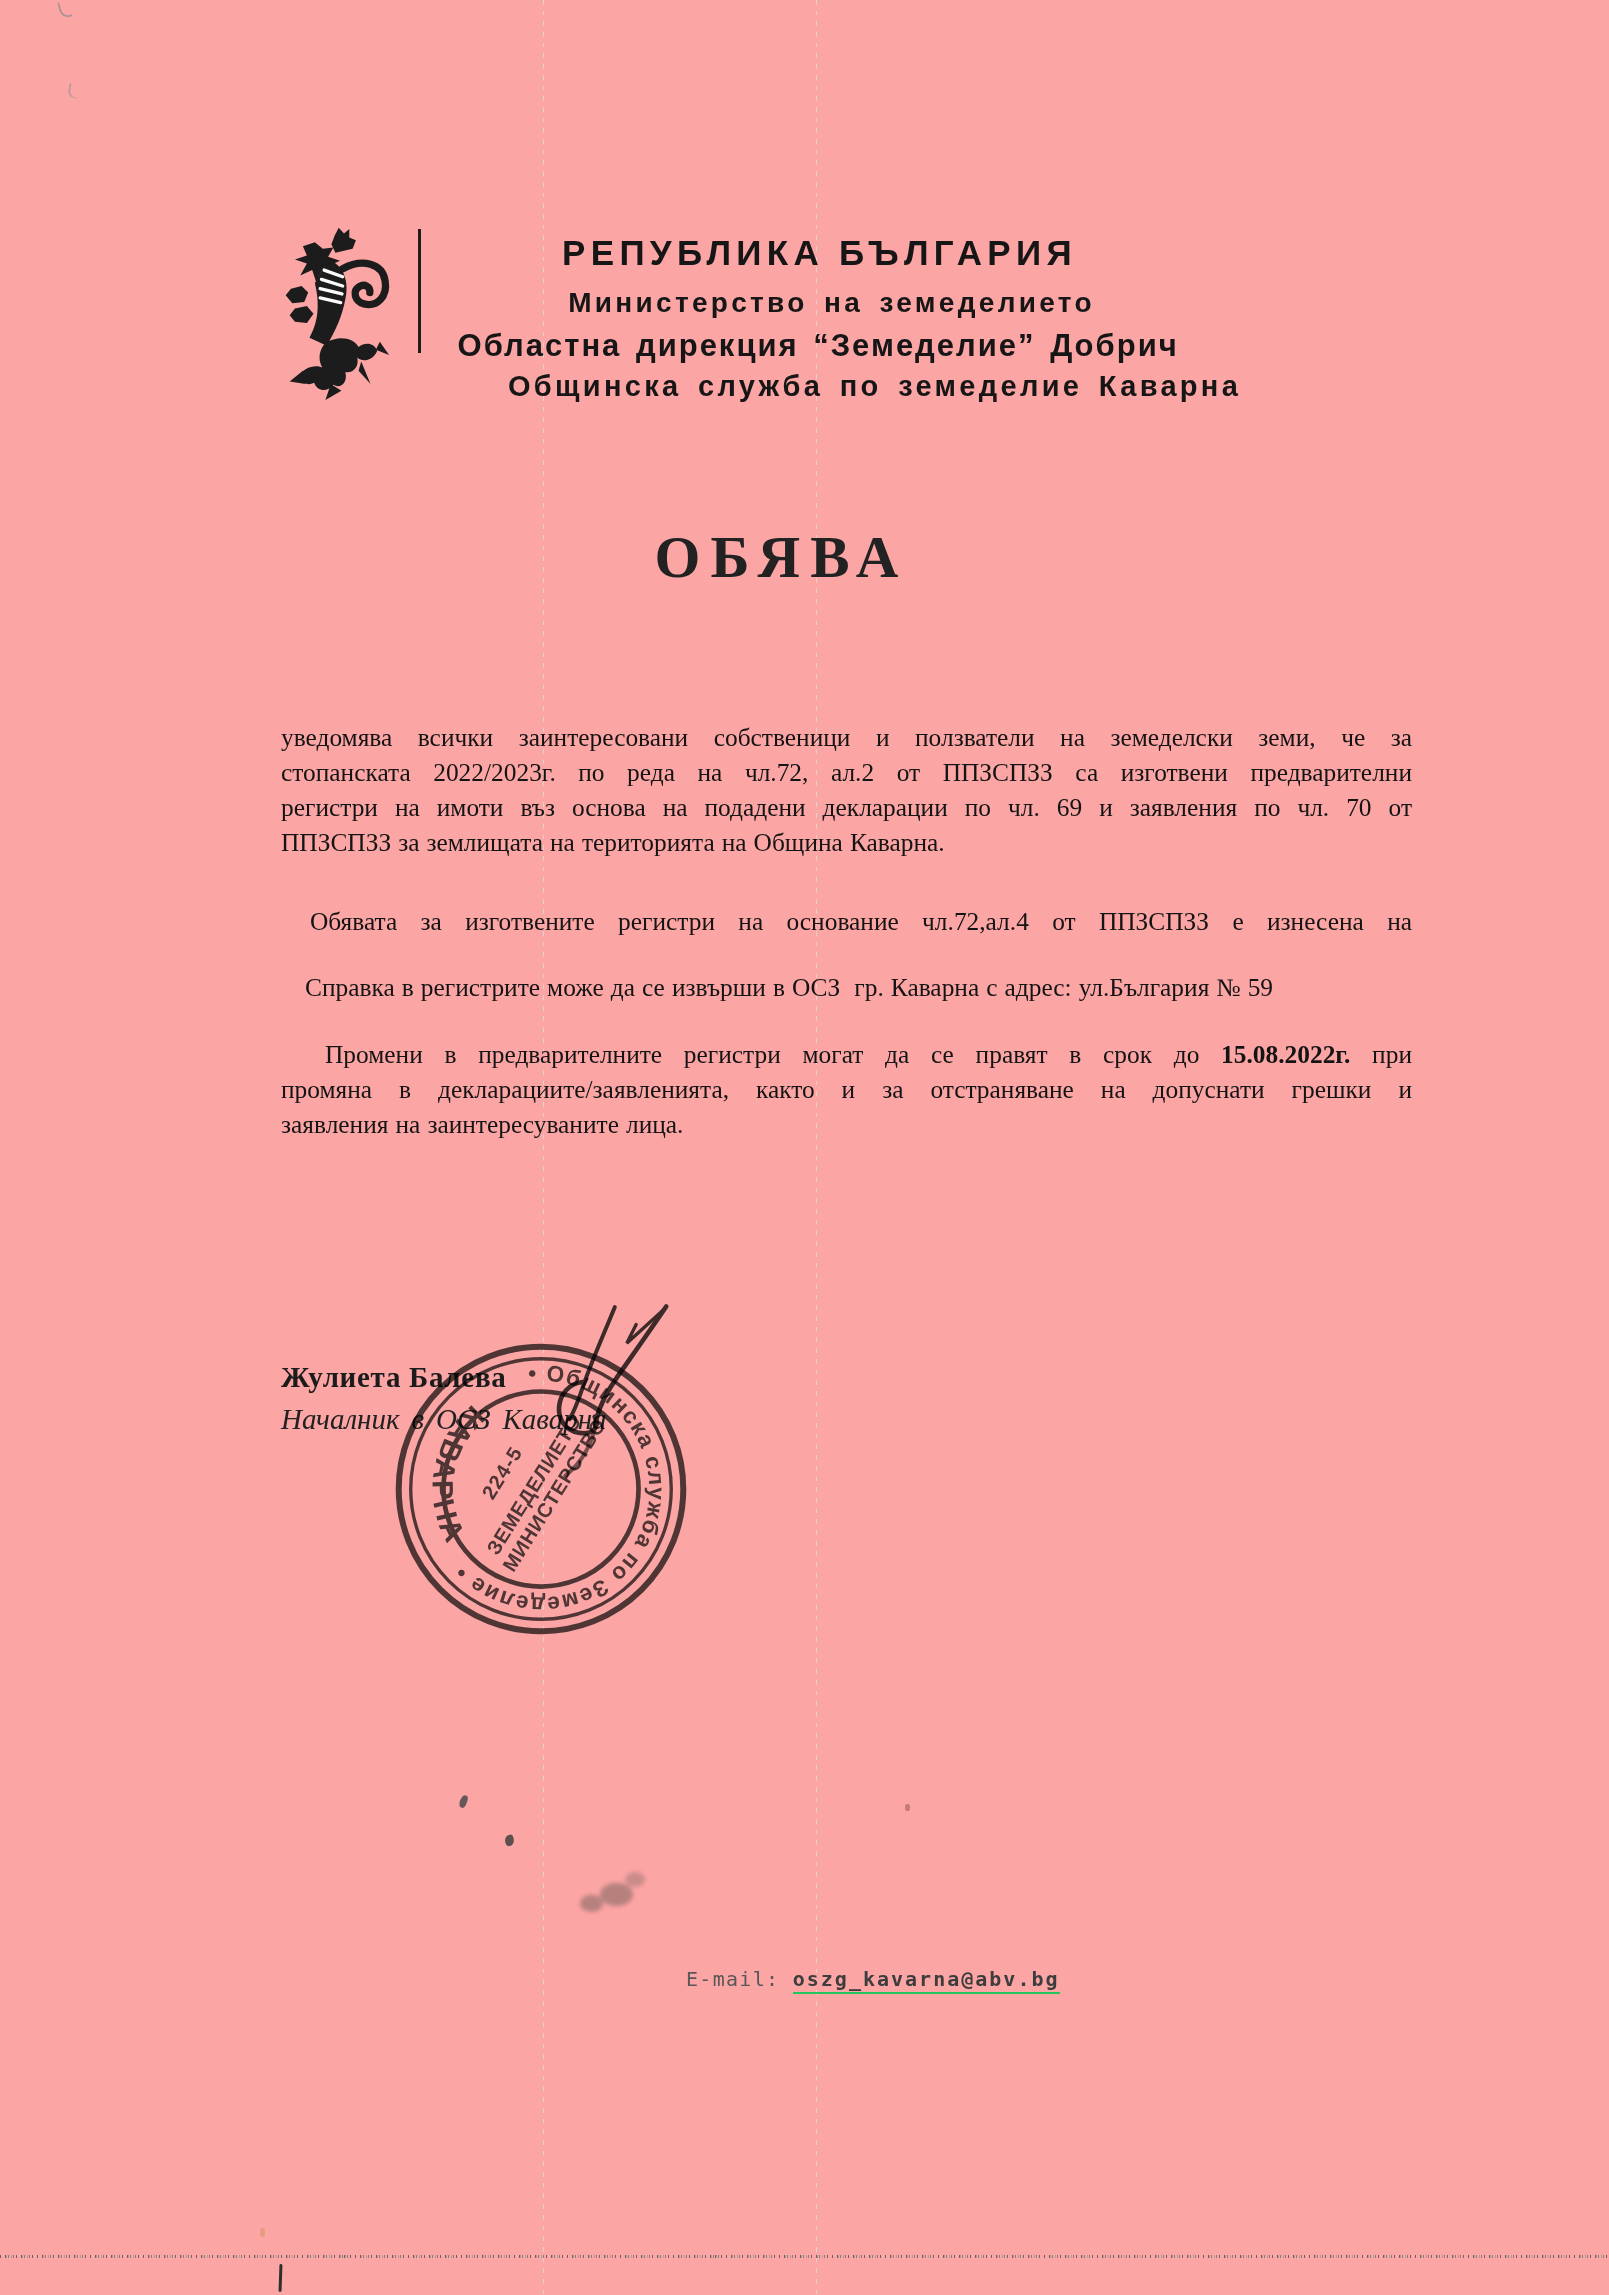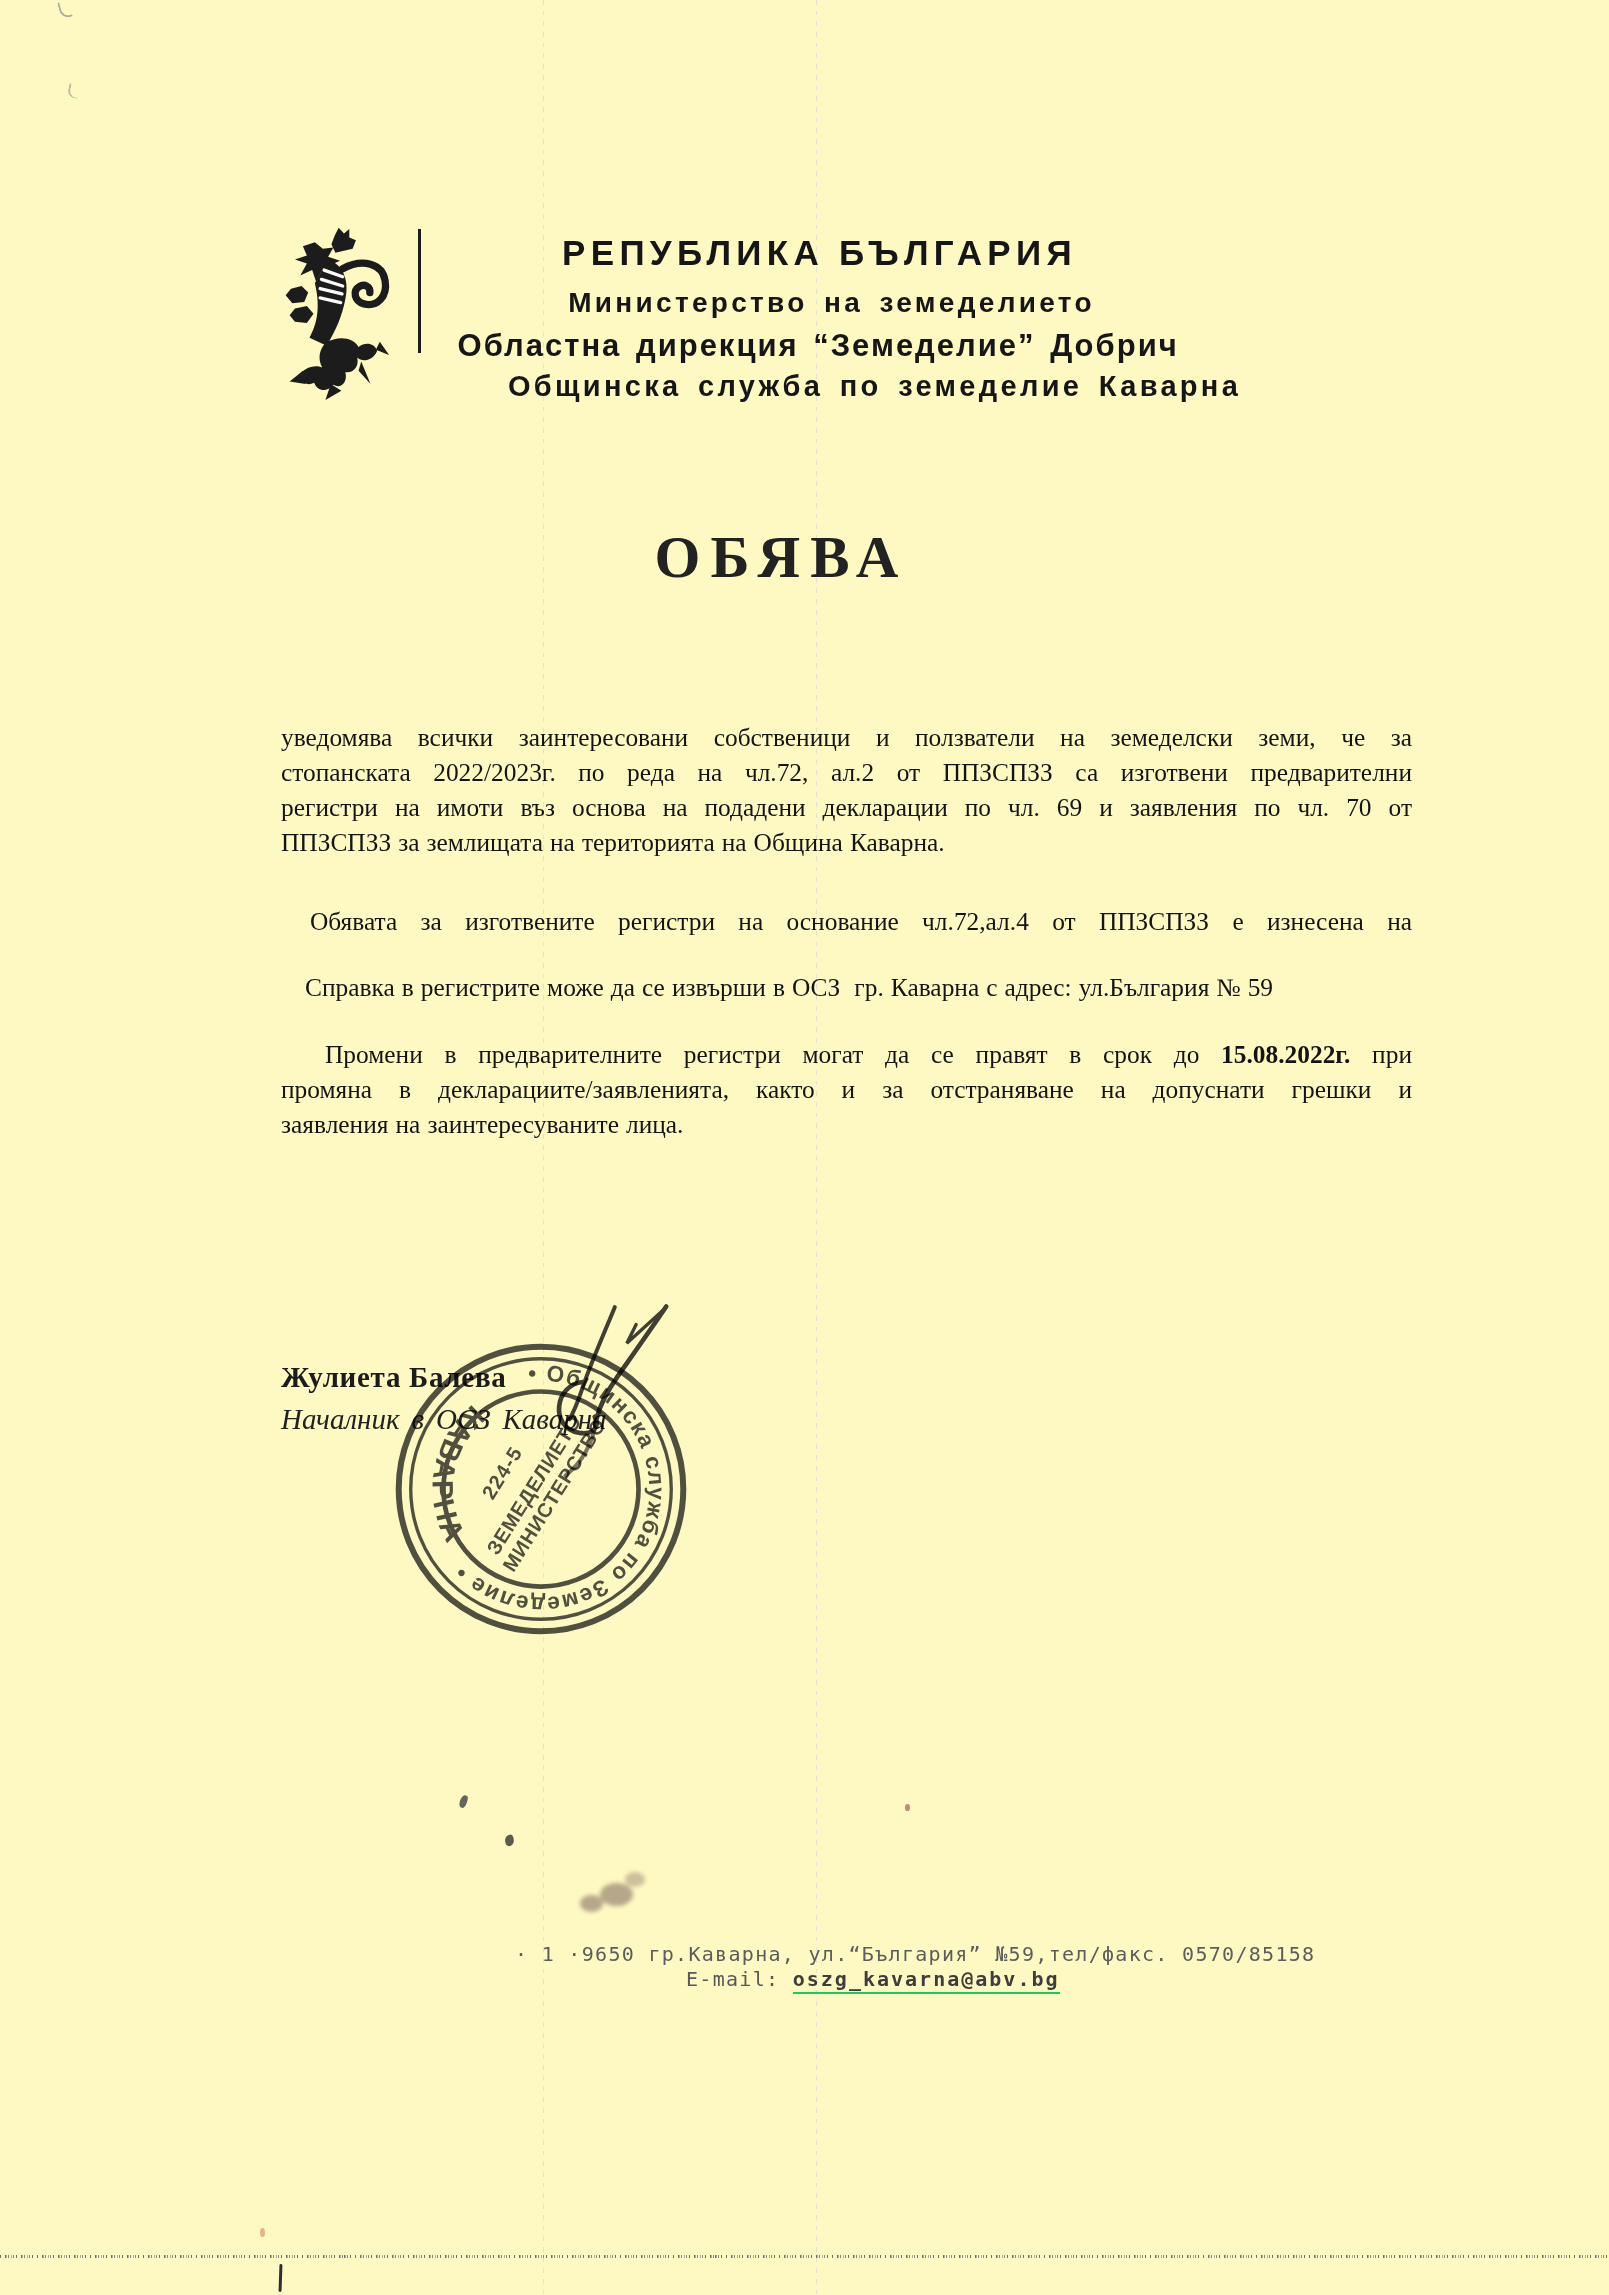--- a/index.html
+++ b/index.html
@@ -1,21 +1,21 @@
 <!DOCTYPE html>
 <html style="font-size:10.7px"><head>
 <meta charset="utf-8">
 <style>
   html,body{margin:0;padding:0;background:#e8e6e3;}
   .page{
     position:relative;
     width:1610px;
     height:2295px;
     margin:0 auto;
-    background:#fef9c3;
+    background:#fca5a5;
     overflow:hidden;
     font-family:"Liberation Serif","DejaVu Serif",serif;
     color:#1a1a1a;
   }
   
   .vline{
     position:absolute;top:0;height:2295px;width:1.3px;
     background-image:repeating-linear-gradient(180deg,#dedad7 0 4.7px,transparent 4.7px 10.7px);
     opacity:.8;
   }
@@ -169,21 +169,20 @@
   <svg class="pen" viewBox="0 0 420 440" aria-hidden="true">
     <g fill="none" stroke="#2c2c2c" stroke-linecap="round" opacity="0.9">
       <path d="M 170,96 C 152,140 134,180 122,216 C 114,240 108,254 102,264" stroke-width="6"></path>
       <path d="M 247,95 C 222,132 195,170 174,200 C 158,223 148,242 143,262" stroke-width="7"></path>
       <path d="M 243,100 L 188,150 L 202,122" stroke-width="5"></path>
       <path d="M 122,208 C 80,212 72,276 116,284 C 138,288 148,274 140,260" stroke-width="7"></path>
       <path d="M 143,262 C 138,300 120,330 96,348" stroke-width="6" opacity="0.7"></path>
     </g>
   </svg>
 
-  <div class="footer-line1">· 1 ·9650 гр.Каварна, ул.“България” №59,тел/факс. 0570/85158</div>
   <div class="footer-line2"><span>E-mail:</span><span>&nbsp;</span><span class="email">oszg_kavarna@abv.bg</span></div>
 
   <div class="noise-line"></div>
   <div class="tick"></div>
   <div class="speck1"></div>
   <div class="speck2"></div>
   <div class="smudge">
     <i style="left:27px;top:20px;width:33px;height:23px;"></i>
     <i style="left:6.7px;top:32px;width:23px;height:17.4px;"></i>
     <i style="left:52px;top:9.4px;width:20px;height:14.7px;opacity:.7;"></i>

